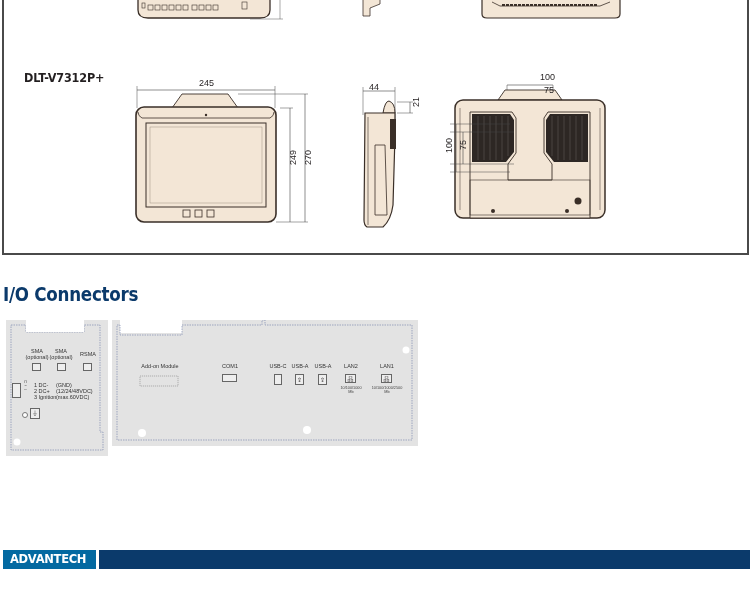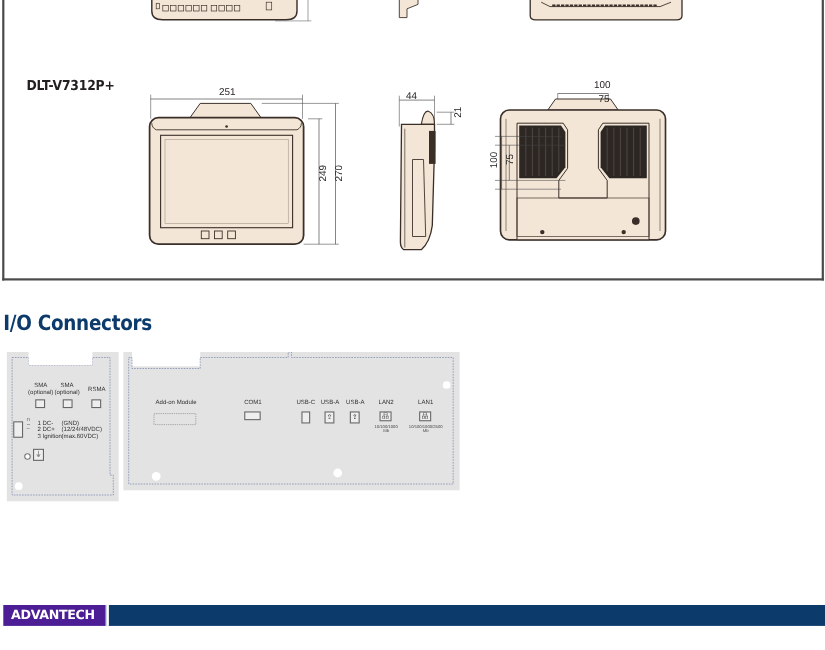--- a/index.html
+++ b/index.html
@@ -8,21 +8,21 @@
   .abs { position:absolute; }
   .frame { left:2px; top:-4px; width:743px; height:257px; border:2px solid #4a4a4a; border-top:none; box-sizing:content-box; }
   .model-title { left:24px; top:70px; font-family:"DejaVu Sans", sans-serif; font-weight:bold; font-size:12.5px; letter-spacing:-0.2px; color:#231f20; transform:scaleX(0.9); transform-origin:left; }
   .dim { font-size:9px; color:#231f20; font-family:"Liberation Sans", sans-serif; }
   .vtext { writing-mode:vertical-rl; transform:rotate(180deg); }
   .section-title { left:3px; top:283px; font-family:"DejaVu Sans", sans-serif; font-weight:bold; font-size:19px; color:#0b3a6b; letter-spacing:-0.3px; transform:scaleX(0.88); transform-origin:left; }
   .io-label { font-size:5.5px; color:#333; text-align:center; line-height:1.05; white-space:nowrap; }
   .io-small { font-size:3.8px; color:#444; text-align:center; line-height:1.1; white-space:nowrap; }
   .port-box { border:1px solid #666; background:#eee; box-sizing:border-box; }
   .footer-bar { left:97px; top:550px; width:651px; height:19px; background:#0b3a6b; border-left:2px solid #ffffff; }
-  .footer-logo { left:3px; top:550px; width:93px; height:19px; background:#4c1d95; color:#fff; font-family:"DejaVu Sans", sans-serif; font-weight:bold; font-size:11.5px; line-height:19px; padding-left:7px; box-sizing:border-box; letter-spacing:-0.3px; }
+  .footer-logo { left:3px; top:550px; width:93px; height:19px; background:#0369a1; color:#fff; font-family:"DejaVu Sans", sans-serif; font-weight:bold; font-size:11.5px; line-height:19px; padding-left:7px; box-sizing:border-box; letter-spacing:-0.3px; }
 </style>
 </head>
 <body>
 
 <div class="abs frame"></div>
 
 <svg class="abs" style="left:130px;top:0;width:500px;height:22px">
   <path d="M8,0 L8,10 Q8,18 18,18 L130,18 Q140,18 140,10 L140,0" fill="#f3e6d6" stroke="#3a2f28" stroke-width="1.3"></path>
   <g fill="none" stroke="#3a2f28" stroke-width="0.6">
     <rect x="12" y="3" width="3" height="5"></rect>
@@ -64,21 +64,21 @@
   <rect x="53" y="130" width="7" height="7" fill="none" stroke="#3a2f28" stroke-width="0.8"></rect>
   <rect x="65" y="130" width="7" height="7" fill="none" stroke="#3a2f28" stroke-width="0.8"></rect>
   <rect x="77" y="130" width="7" height="7" fill="none" stroke="#3a2f28" stroke-width="0.8"></rect>
 
   <line x1="150" y1="28" x2="163" y2="28" stroke="#444" stroke-width="0.5"></line>
   <line x1="108" y1="14" x2="178" y2="14" stroke="#444" stroke-width="0.5"></line>
   <line x1="146" y1="142" x2="178" y2="142" stroke="#444" stroke-width="0.5"></line>
   <line x1="160" y1="28" x2="160" y2="142" stroke="#444" stroke-width="0.6"></line>
   <line x1="175" y1="14" x2="175" y2="142" stroke="#444" stroke-width="0.6"></line>
 </svg>
-<div class="abs dim" style="left:199px;top:78px">251</div>
+<div class="abs dim" style="left:199px;top:78px">245</div>
 <div class="abs dim vtext" style="left:288px;top:150px">249</div>
 <div class="abs dim vtext" style="left:303px;top:150px">270</div>
 
 <svg class="abs" style="left:355px;top:85px;width:70px;height:150px">
   <line x1="8" y1="6" x2="40" y2="6" stroke="#444" stroke-width="0.6"></line>
   <line x1="8" y1="2" x2="8" y2="30" stroke="#444" stroke-width="0.5"></line>
   <line x1="40" y1="2" x2="40" y2="35" stroke="#444" stroke-width="0.5"></line>
   <line x1="42" y1="17" x2="58" y2="17" stroke="#444" stroke-width="0.5"></line>
   <line x1="42" y1="28" x2="58" y2="28" stroke="#444" stroke-width="0.5"></line>
   <line x1="55" y1="17" x2="55" y2="28" stroke="#444" stroke-width="0.6"></line>

